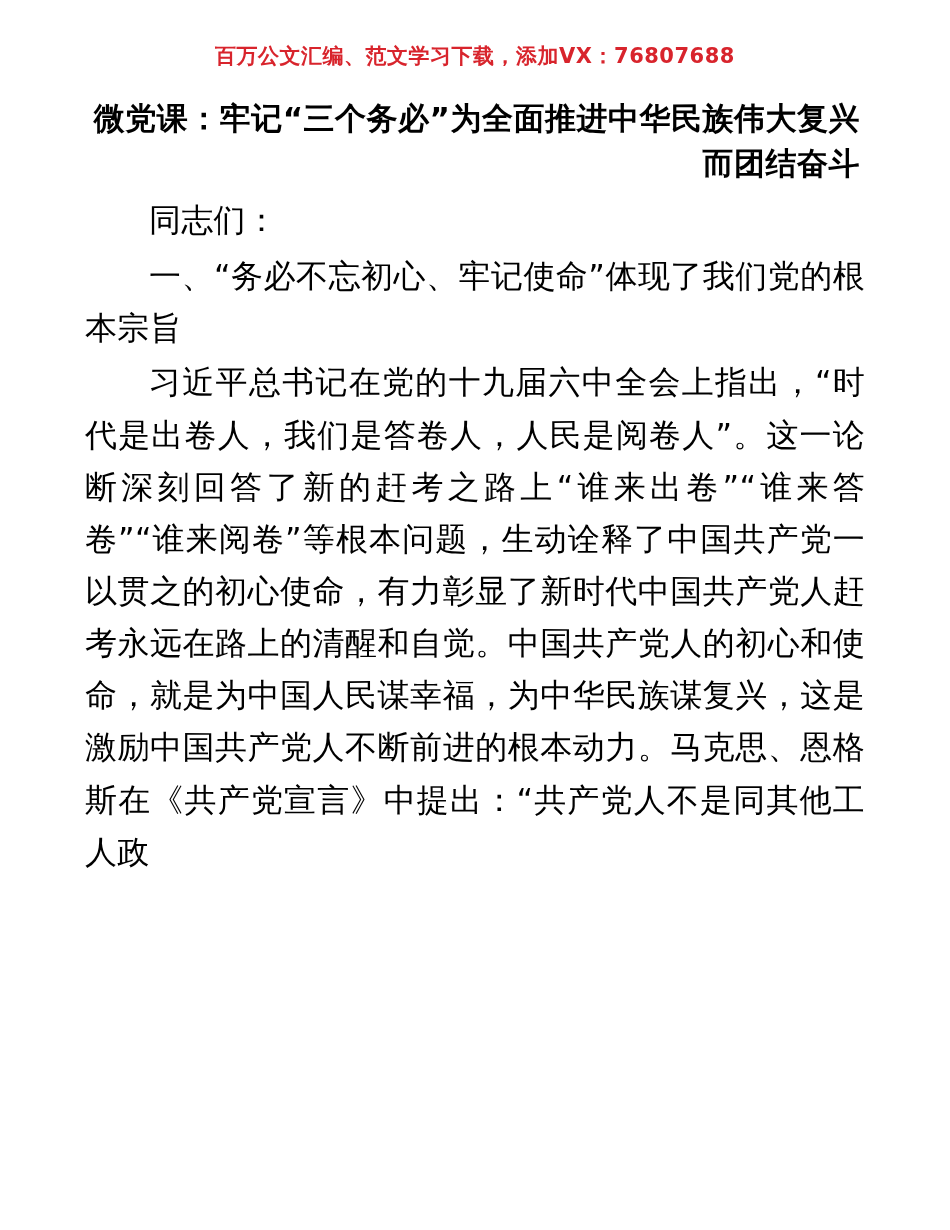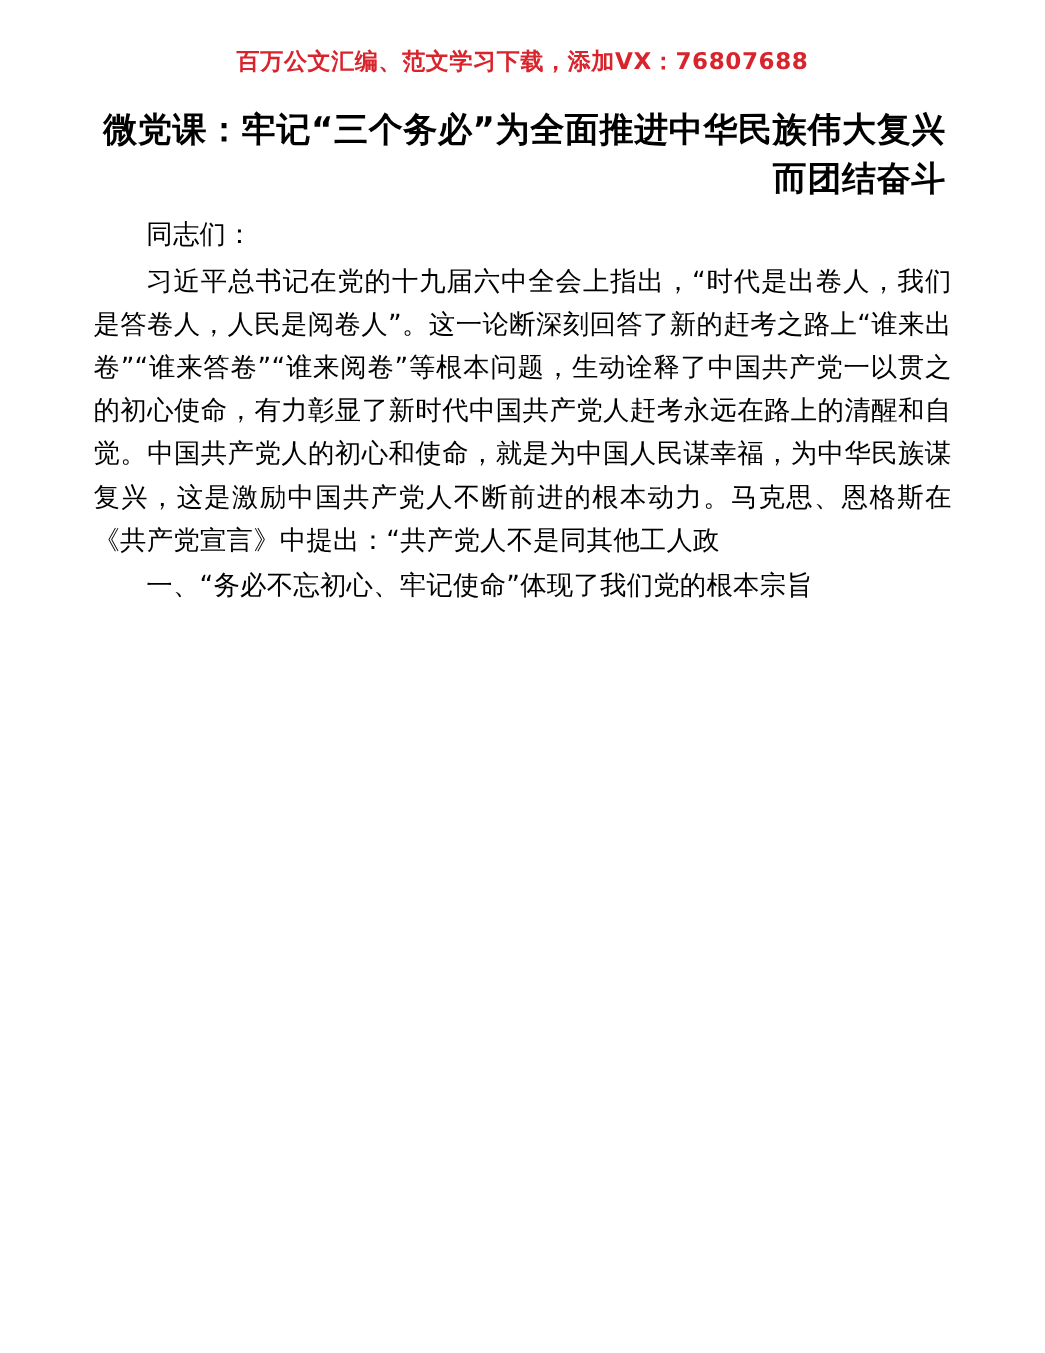--- a/index.html
+++ b/index.html
@@ -32,21 +32,21 @@
   }
   .doc-title {
     text-align: right;
     font-size: 31px;
     font-weight: bold;
     line-height: 1.45;
     margin: 20px 5px 8px 5px;
     letter-spacing: 0.5px;
   }
   p.body-text {
-    font-size: 24px;
+    font-size: 32px;
     line-height: 1.63;
     margin: 0 0 2px 0;
     text-indent: 2em;
     text-align: justify;
     text-justify: inter-ideograph;
     letter-spacing: 0.2px;
     font-weight: 500;
   }
   p.salutation {
     text-indent: 2em;
@@ -58,17 +58,17 @@
 
 <div class="page">
 
   <div class="watermark">百万公文汇编、范文学习下载，添加VX：76807688</div>
 
   <h1 class="doc-title">微党课：牢记“三个务必”为全面推进中华民族伟大复兴而团结奋斗</h1>
 
   <p class="body-text salutation">同志们：</p>
 
 
+  <p class="body-text">一、“务必不忘初心、牢记使命”体现了我们党的根本宗旨</p>
+
   <p class="body-text">习近平总书记在党的十九届六中全会上指出，“时代是出卷人，我们是答卷人，人民是阅卷人”。这一论断深刻回答了新的赶考之路上“谁来出卷”“谁来答卷”“谁来阅卷”等根本问题，生动诠释了中国共产党一以贯之的初心使命，有力彰显了新时代中国共产党人赶考永远在路上的清醒和自觉。中国共产党人的初心和使命，就是为中国人民谋幸福，为中华民族谋复兴，这是激励中国共产党人不断前进的根本动力。马克思、恩格斯在《共产党宣言》中提出：“共产党人不是同其他工人政</p>
-
-  <p class="body-text">一、“务必不忘初心、牢记使命”体现了我们党的根本宗旨</p>
 
 </div>
 
 </body></html>

